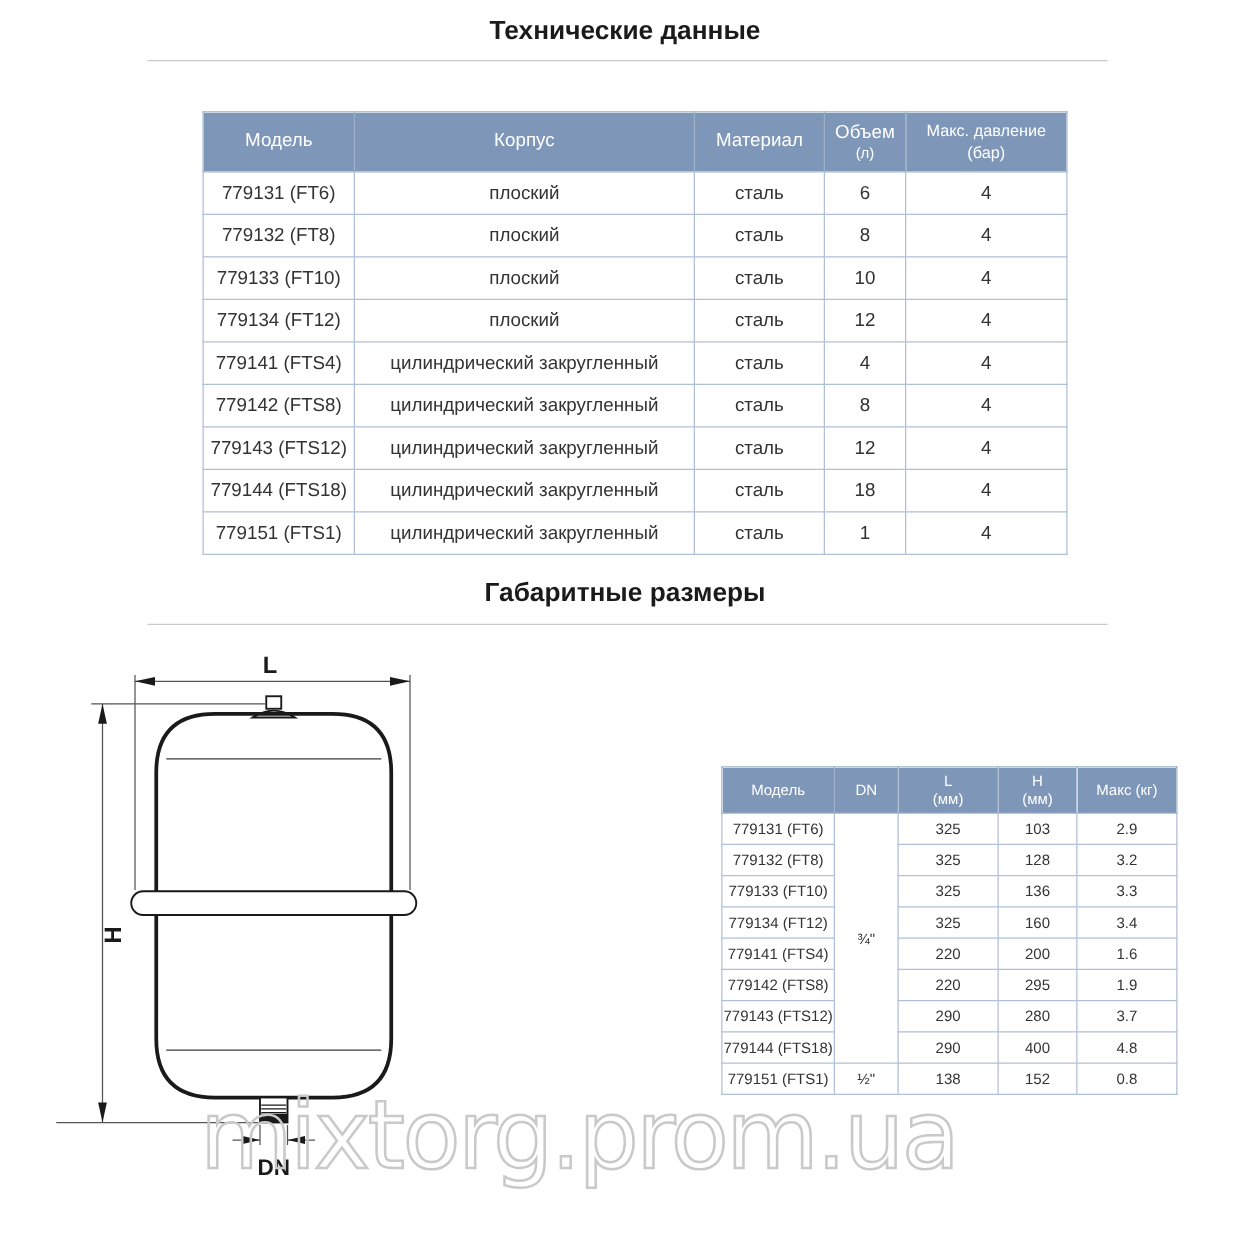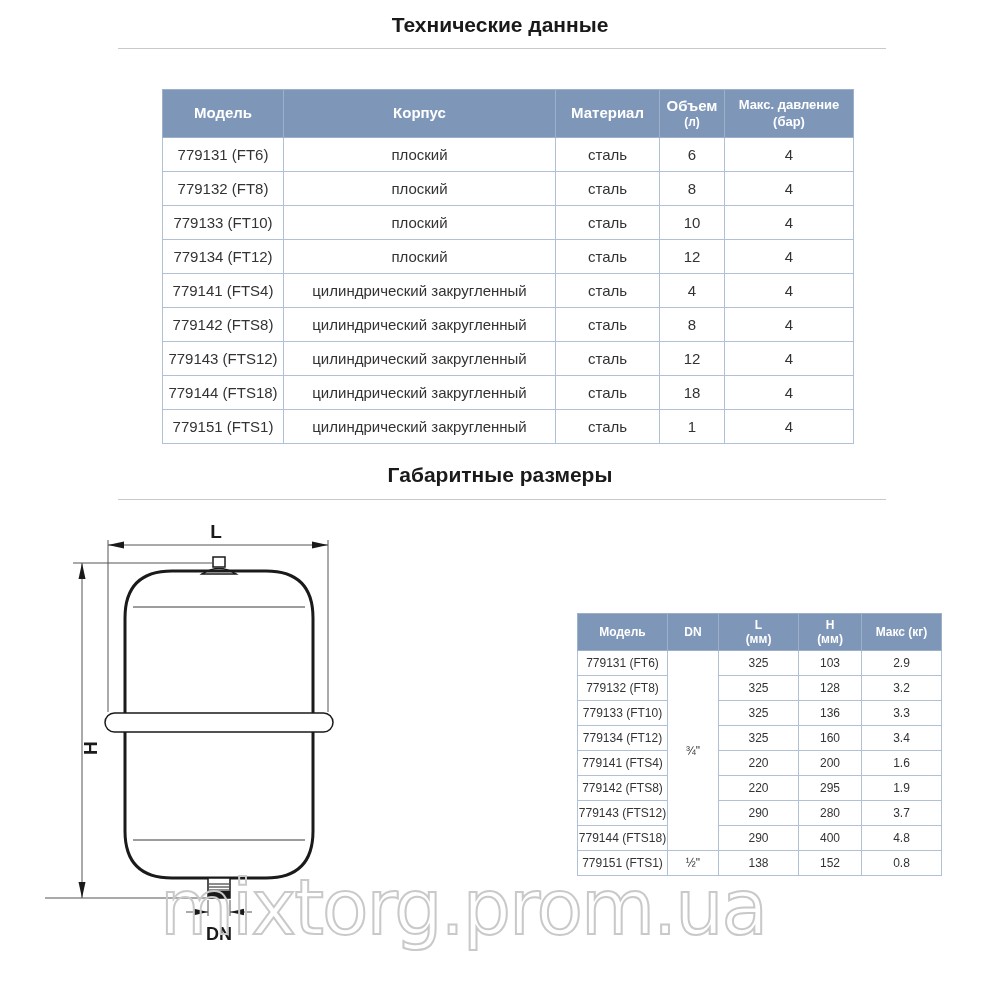--- a/index.html
+++ b/index.html
@@ -11,21 +11,21 @@
     font-size:21px; font-weight:700; color:#1a1a1a; }
   #title1 { top:13px; }
   #title2 { top:463px; }
   .rule { position:absolute; left:118px; width:768px; height:1px; background:#c9c9c9; }
   #rule1 { top:48px; }
   #rule2 { top:499px; }
 
   table { border-collapse:collapse; table-layout:fixed; background:#fff; }
   td, th { border:1px solid #b0c0d6; text-align:center; vertical-align:middle;
     overflow:hidden; white-space:nowrap; }
-  th { background:#7e96b8; color:#ffffff; font-weight:700; border-color:#9db0ca; }
+  th { background:#7e96b8; color:#ffffff; font-weight:400; border-color:#9db0ca; }
   .sub { display:block; font-size:12px; }
 
   #tech-table { position:absolute; left:162px; top:89px; width:691px; }
   #tech-table th { height:48px; font-size:15px; line-height:1.25; }
   #tech-table td { height:34px; font-size:15px; color:#333; }
   #tech-table .h-press { font-size:13px; }
   #tech-table .h-press .sub { font-size:13px; }
 
   #dim-table { position:absolute; left:577px; top:613px; width:364px; }
   #dim-table th { height:37px; font-size:12px; line-height:1.2; }

